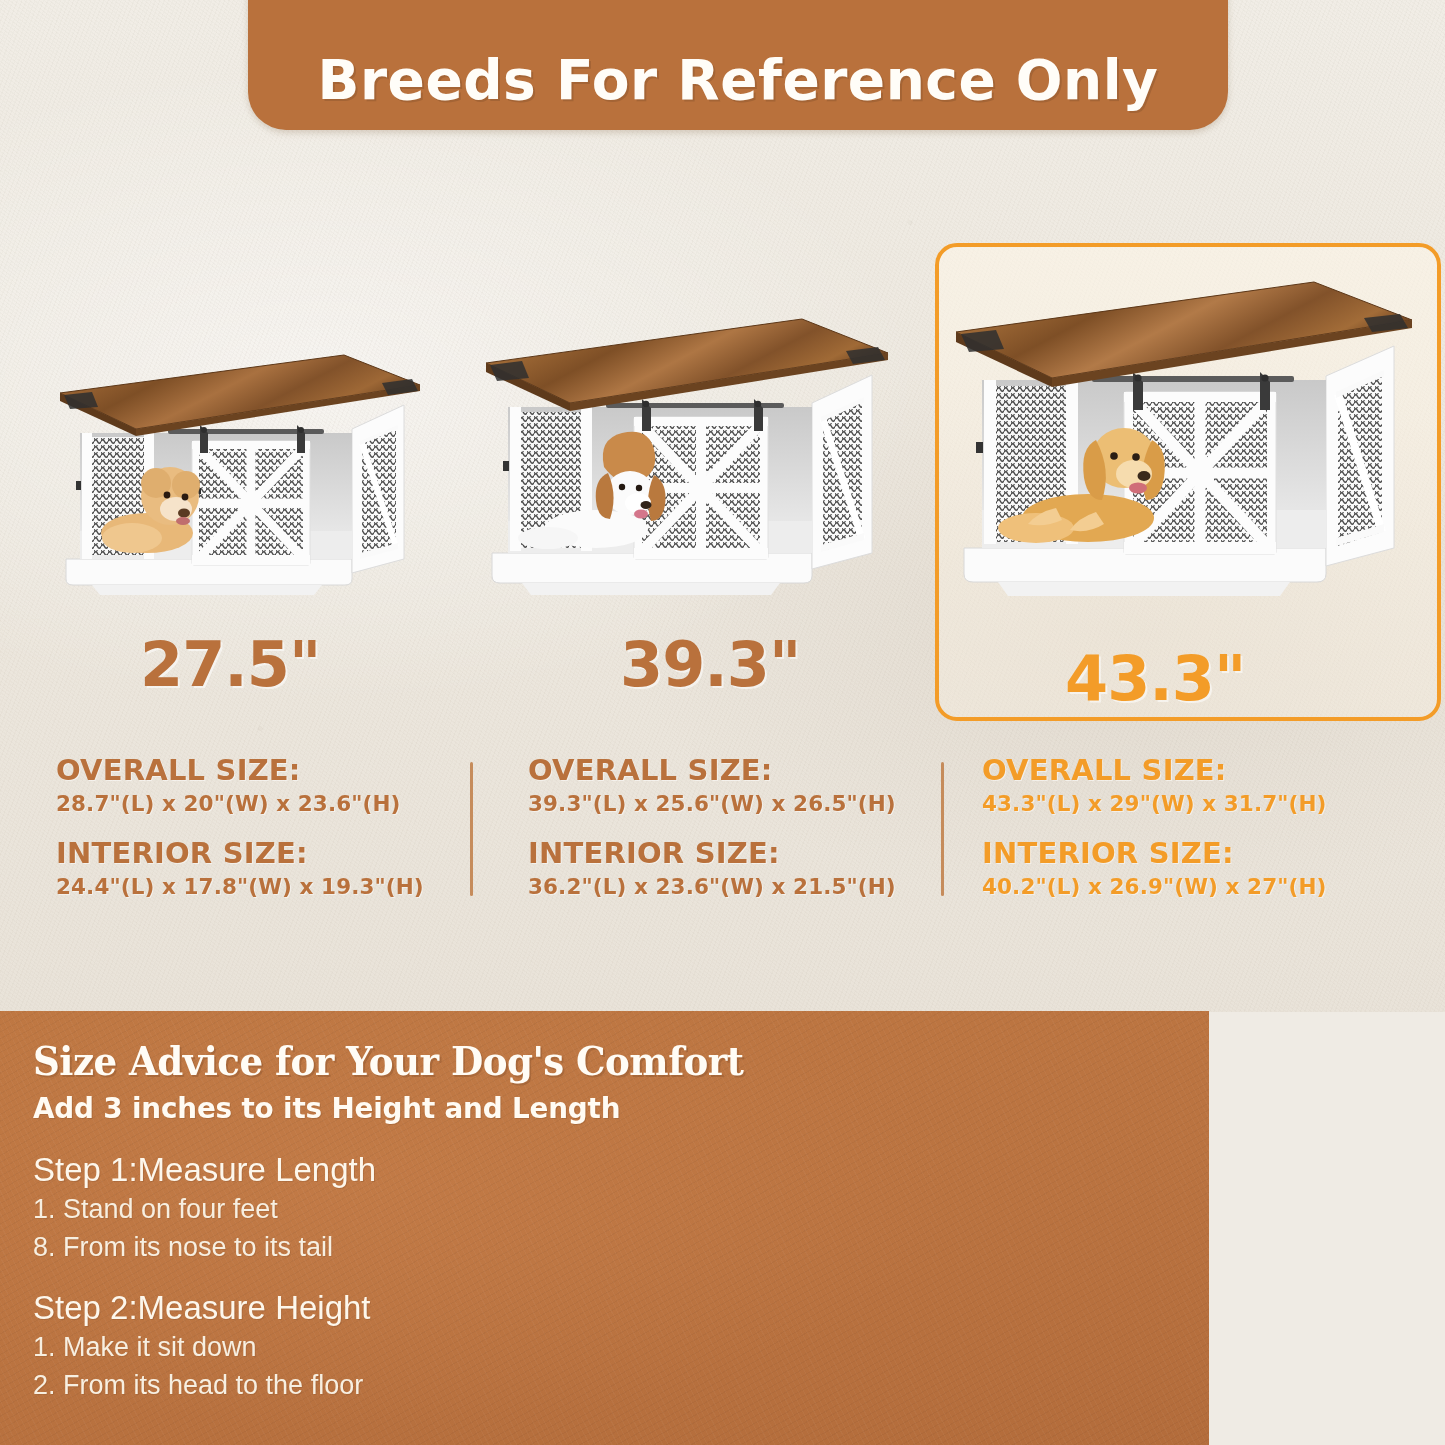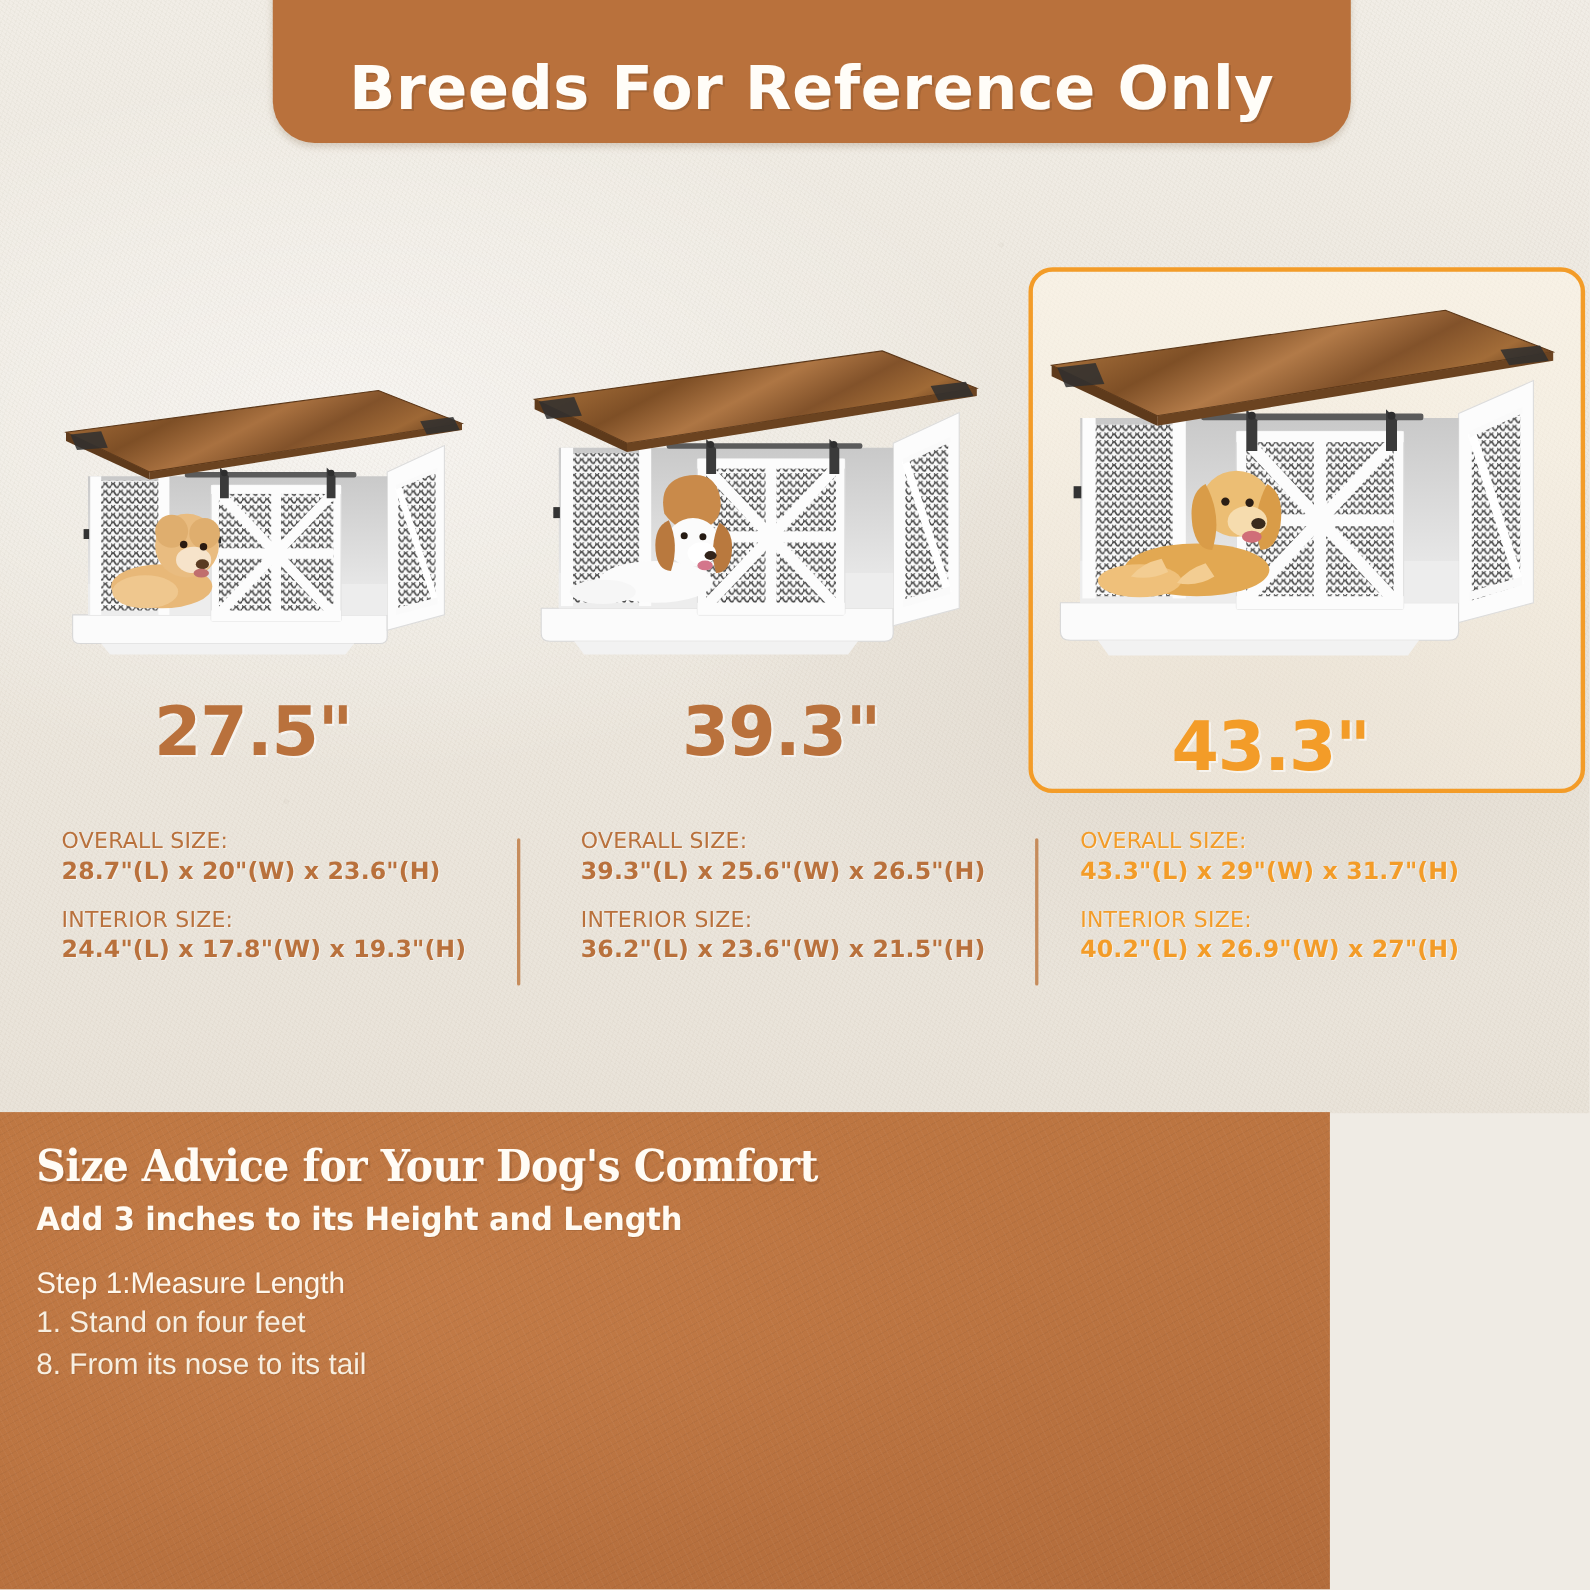--- a/index.html
+++ b/index.html
@@ -87,21 +87,21 @@
 
   
   .specs{position:absolute;left:0;top:752px;width:1445px;height:160px;z-index:3;}
   .spec-col{position:absolute;top:0;width:440px;}
   .spec-col.c1{left:56px;}
   .spec-col.c2{left:528px;}
   .spec-col.c3{left:982px;}
   .spec-block{margin-bottom:17px;}
   .spec-head{
     font-family:"DejaVu Sans", sans-serif;
-    font-weight:normal;font-size:20px;letter-spacing:.2px;
+    font-weight:bold;font-size:29px;letter-spacing:.2px;
     color:#B9713C;line-height:1.28;
     text-shadow:1px 1px 0 rgba(255,255,255,.5);
   }
   .spec-val{
     font-family:"DejaVu Sans", sans-serif;
     font-weight:bold;font-size:21.5px;letter-spacing:.1px;
     color:#B9713C;line-height:1.35;
     text-shadow:1px 1px 0 rgba(255,255,255,.5);
     white-space:nowrap;
   }
@@ -141,21 +141,21 @@
     font-family:"DejaVu Sans", sans-serif;
     font-weight:bold;font-size:29px;letter-spacing:-.2px;
     color:#FFFBF3;line-height:1.35;margin-top:7px;
     text-shadow:1px 1px 0 rgba(120,70,35,.25);
     white-space:nowrap;
     transform:scaleX(.96);transform-origin:left center;
   }
   .step{margin-top:22px;}
   .step-title{
     font-family:"Liberation Sans", sans-serif;
-    font-size:27px;color:#FDF7EC;line-height:1.2;
+    font-size:33px;color:#FDF7EC;line-height:1.2;
     text-shadow:1px 1px 0 rgba(120,70,35,.22);
     white-space:nowrap;
   }
   .step-line{
     font-family:"Liberation Sans", sans-serif;
     font-size:27px;color:#F7EFE1;line-height:1.42;
     text-shadow:1px 1px 0 rgba(120,70,35,.2);
     white-space:nowrap;
   }
 </style>
@@ -453,17 +453,22 @@
     <div class="advice-text">
       <div class="advice-title">Size Advice for Your Dog's Comfort</div>
       <div class="advice-sub">Add 3 inches to its Height and Length</div>
 
       <div class="step">
         <div class="step-title">Step 1:Measure Length</div>
         <div class="step-line">1. Stand on four feet</div>
         <div class="step-line">8. From its nose to its tail</div>
       </div>
 
+      <div class="step">
+        <div class="step-title">Step 2:Measure Height</div>
+        <div class="step-line">1. Make it sit down</div>
+        <div class="step-line">2. From its head to the floor</div>
+      </div>
     </div>
 
   </div>
 
 </div>
 
 </body></html>

